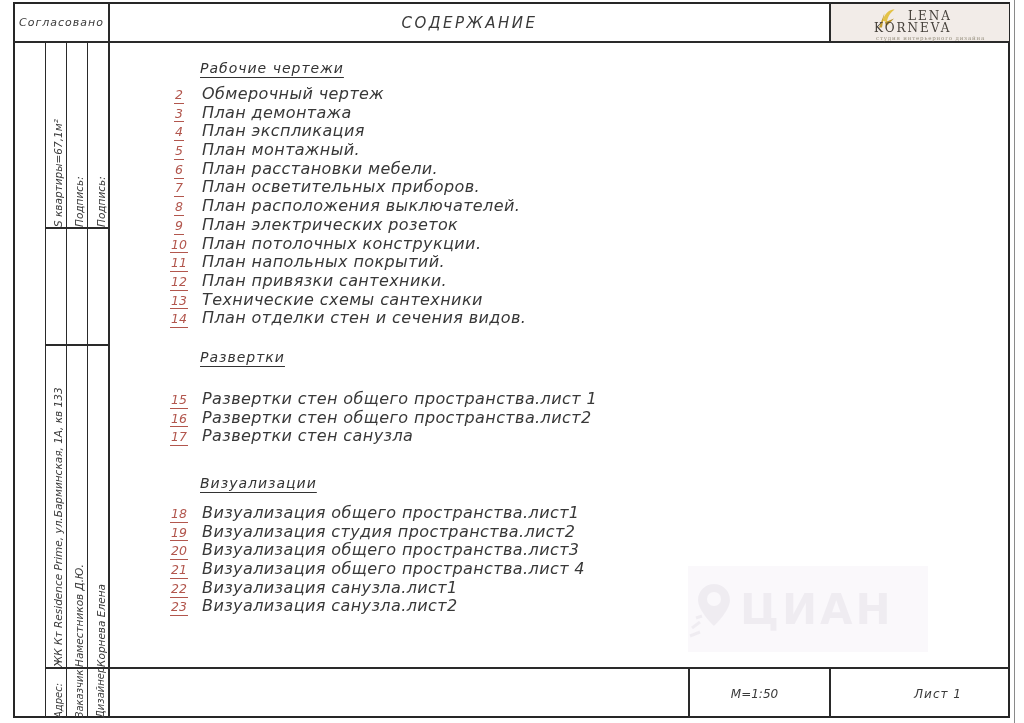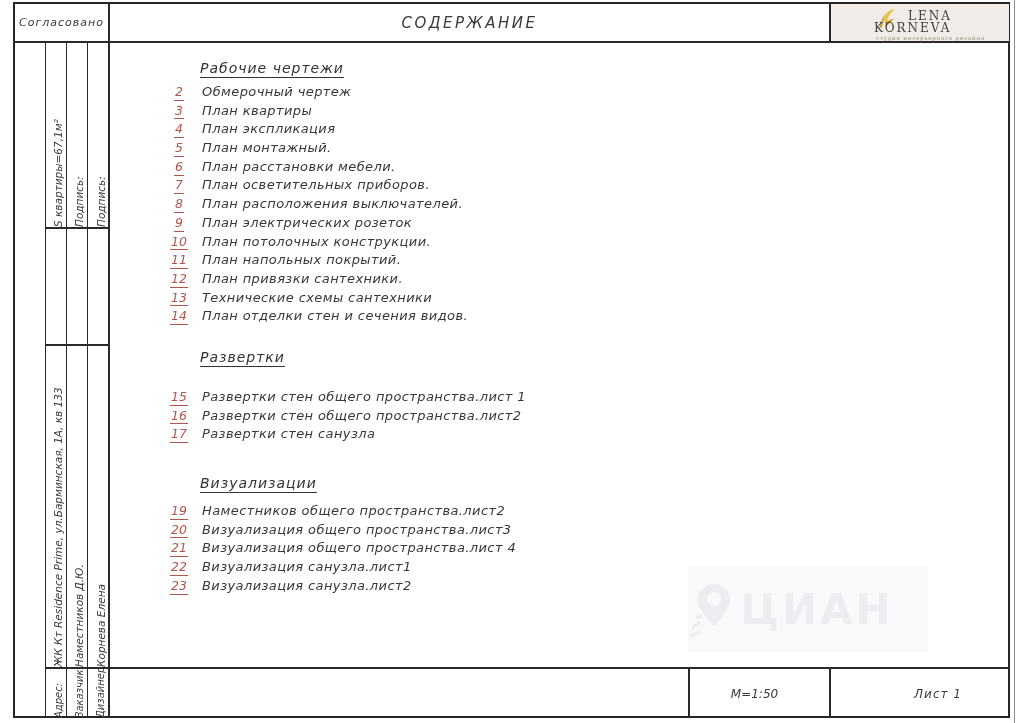--- a/index.html
+++ b/index.html
@@ -53,21 +53,21 @@
   .toc-section + .toc-section { margin-top:20px; }
   .toc-section:nth-child(2) .toc-heading { margin-bottom:24px; }
   .toc-section:nth-child(3) { margin-top:28px; }
   .toc-section:nth-child(3) .toc-heading { margin-bottom:12px; }
   .toc-item { display:flex; align-items:baseline; height:18.7px; }
   .toc-numwrap { width:22px; display:flex; justify-content:center; flex:none; }
   .toc-num {
     color:#b2564d; font-size:12.5px; border-bottom:1px solid #b2564d;
     padding:0 1px 1px 1px; line-height:1.1;
   }
-  .toc-title { margin-left:12px; font-size:13px; letter-spacing:0.4px; color:#383838; white-space:nowrap; }
+  .toc-title { margin-left:12px; font-size:16px; letter-spacing:0.4px; color:#383838; white-space:nowrap; }
 
   
   .watermark {
     position:absolute; left:688px; top:566px; width:240px; height:86px;
     display:flex; align-items:center; background:rgba(246,242,248,0.55);
     pointer-events:none;
   }
   .wm-inner { display:flex; align-items:center; opacity:0.07; color:#6d5f80; }
   .wm-pin { width:52px; height:62px; flex:none; }
   .wm-text { font-size:42px; font-weight:bold; letter-spacing:3px; font-family:"DejaVu Sans", sans-serif; }
@@ -163,21 +163,21 @@
     <span class="toc-numwrap">
             <span class="toc-num">2</span>
           </span>
     <span class="toc-title">Обмерочный чертеж</span>
   </div>
 
   <div class="toc-item">
     <span class="toc-numwrap">
             <span class="toc-num">3</span>
           </span>
-    <span class="toc-title">План квартиры</span>
+    <span class="toc-title">План демонтажа</span>
   </div>
 
   <div class="toc-item">
     <span class="toc-numwrap">
             <span class="toc-num">4</span>
           </span>
     <span class="toc-title">План экспликация</span>
   </div>
 
   <div class="toc-item">
@@ -272,26 +272,32 @@
     <span class="toc-numwrap">
             <span class="toc-num">17</span>
           </span>
     <span class="toc-title">Развертки стен санузла</span>
   </div>
 </div>
 
   <div class="toc-section">
     <div class="toc-heading">Визуализации</div>
   
+  <div class="toc-item">
+    <span class="toc-numwrap">
+            <span class="toc-num">18</span>
+          </span>
+    <span class="toc-title">Визуализация общего пространства.лист1</span>
+  </div>
 
   <div class="toc-item">
     <span class="toc-numwrap">
             <span class="toc-num">19</span>
           </span>
-    <span class="toc-title">Наместников общего пространства.лист2</span>
+    <span class="toc-title">Визуализация студия пространства.лист2</span>
   </div>
 
   <div class="toc-item">
     <span class="toc-numwrap">
             <span class="toc-num">20</span>
           </span>
     <span class="toc-title">Визуализация общего пространства.лист3</span>
   </div>
 
   <div class="toc-item">

